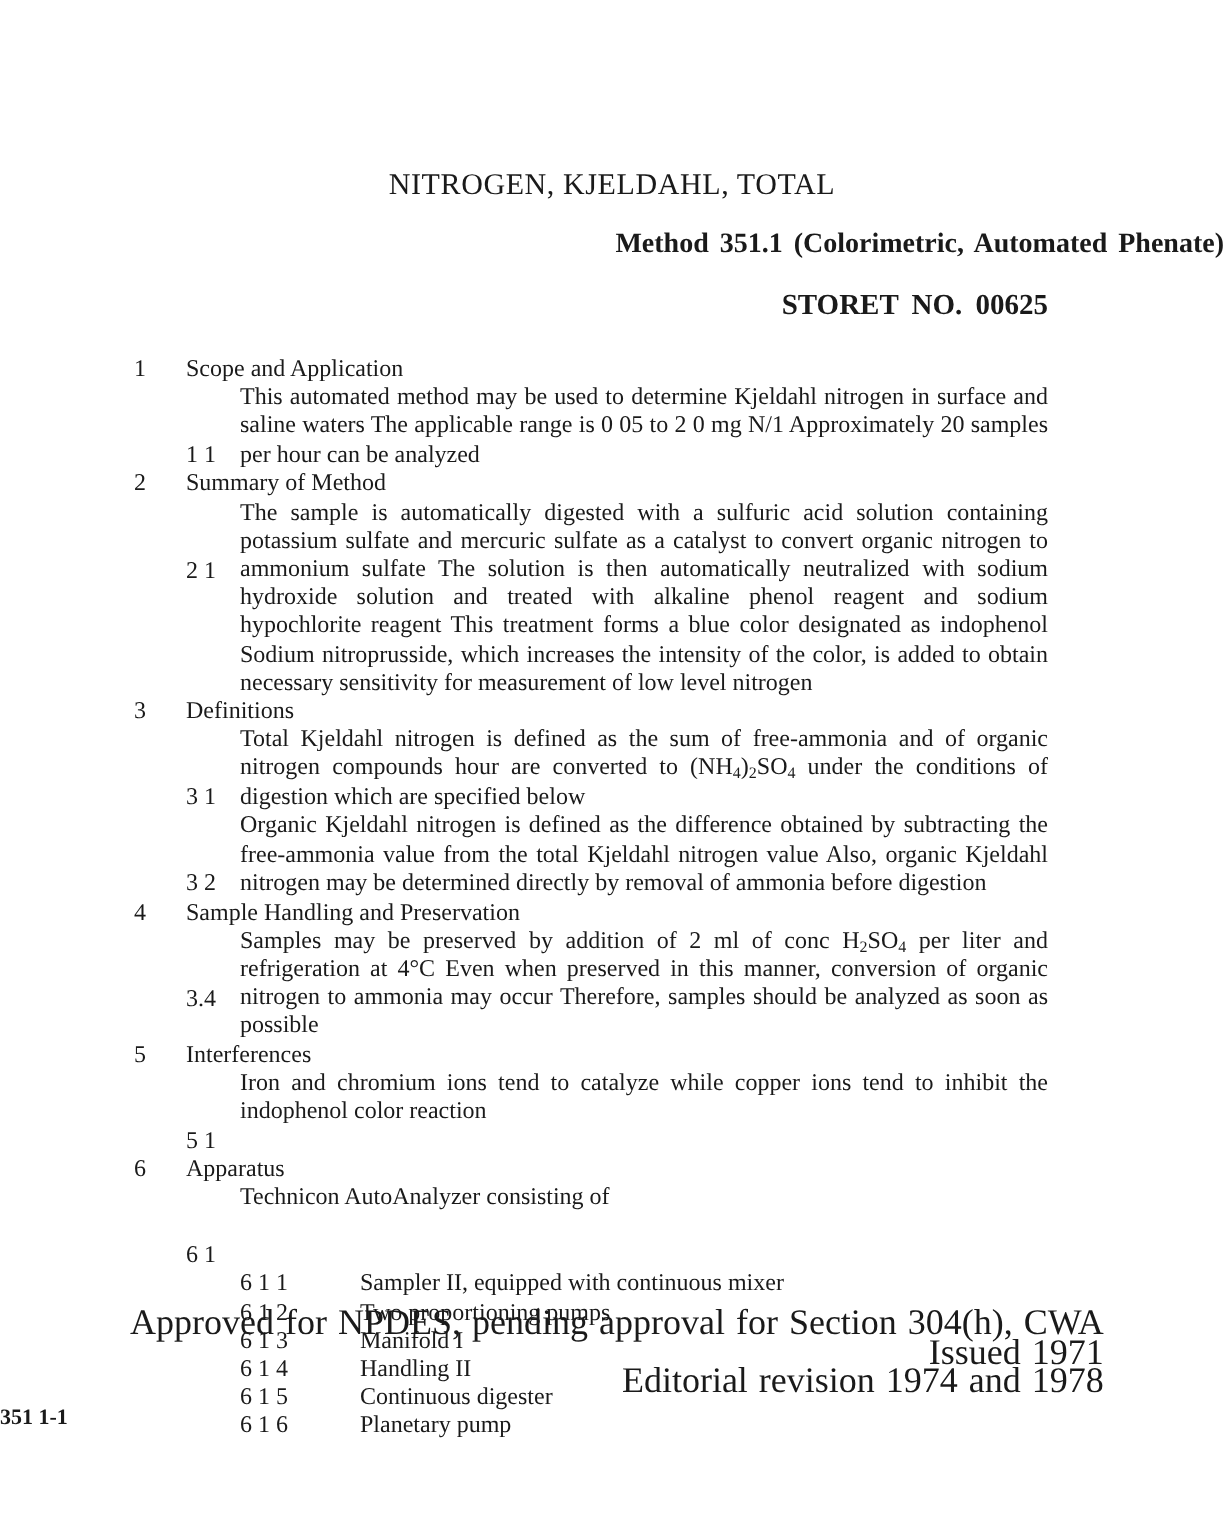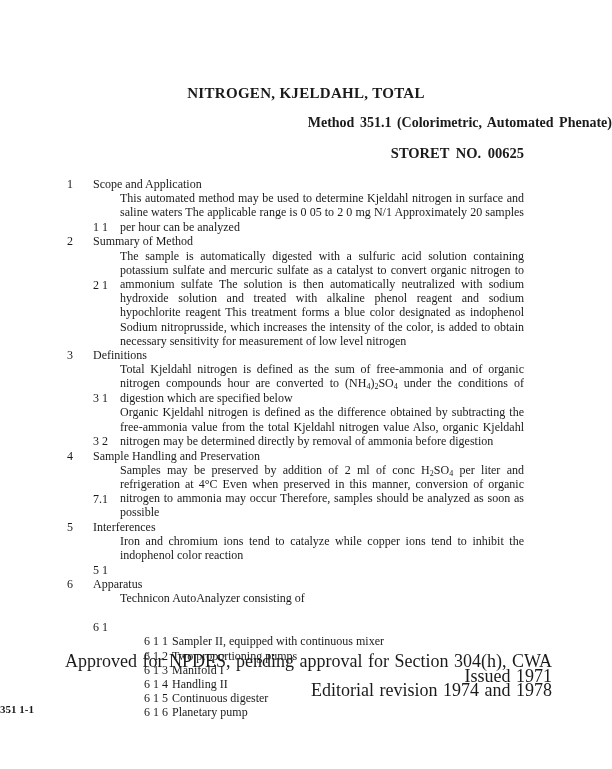--- a/index.html
+++ b/index.html
@@ -3,41 +3,41 @@
 <meta charset="utf-8">
 <style>
   html, body { margin: 0; padding: 0; background: #ffffff; }
   body {
     width: 612px; height: 769px; position: relative; overflow: hidden;
     font-family: "Liberation Serif", "DejaVu Serif", serif;
     color: #1a1a1a;
   }
   .title {
     position: absolute; top: 85px; left: 0; width: 612px; text-align: center;
-    font-weight: bold; font-size: 15px; letter-spacing: 0.3px;
+    font-weight: normal; font-size: 15px; letter-spacing: 0.3px;
   }
   .subtitle {
     position: absolute; top: 115px; left: 0; width: 612px; text-align: right;
     font-weight: bold; font-size: 14px; word-spacing: 2px;
   }
   .storet {
     position: absolute; top: 145px; right: 88px;
     font-weight: bold; font-size: 14.5px; word-spacing: 3px;
   }
   .content {
     position: absolute; top: 177px; left: 67px; width: 457px;
     font-size: 12px; line-height: 14.2px;
   }
   .sec { display: flex; }
   .sec-num { width: 26px; flex: none; }
   .sec-title { flex: 1; }
   .sub { display: flex; margin-left: 26px; }
   .sub-num { width: 27px; flex: none; margin-top: 29px; }
   .sub-text { flex: 1; text-align: justify; }
-  .subsub { display: flex; margin-left: 77px; }
+  .subsub { display: flex; margin-left: 53px; gap: 32px; }
   .subsub-num { width: 28px; flex: none; }
   .subsub-text { flex: 1; }
   sub, .sb { font-size: 8px; vertical-align: -2px; line-height: 0; }
   .footer {
     position: absolute; top: 654px; left: 65px;
     font-size: 18px; line-height: 14.5px; text-align: right;
   }
   .footer div { word-spacing: 1px; }
   .pagenum {
     position: absolute; top: 703px; left: 0; width: 604px; 
@@ -82,21 +82,21 @@
   <div class="sub">
     <span class="sub-num">3 2</span>
     <span class="sub-text">Organic Kjeldahl nitrogen is defined as the difference obtained by subtracting the free-ammonia value from the total Kjeldahl nitrogen value  Also, organic Kjeldahl nitrogen may be determined directly by removal of ammonia before digestion</span>
   </div>
 
   <div class="sec">
     <span class="sec-num">4</span>
     <span class="sec-title">Sample Handling and Preservation</span>
   </div>
   <div class="sub">
-    <span class="sub-num">7.1</span>
+    <span class="sub-num">3.4</span>
     <span class="sub-text"><span>Samples may be preserved by addition of 2 ml of conc  H</span><span class="sb">2</span><span>SO</span><span class="sb">4</span><span> per liter and refrigeration at 4°C  Even when preserved in this manner, conversion of organic nitrogen to ammonia may occur  Therefore, samples should be analyzed as soon as possible</span></span>
   </div>
 
   <div class="sec">
     <span class="sec-num">5</span>
     <span class="sec-title">Interferences</span>
   </div>
   <div class="sub">
     <span class="sub-num">5 1</span>
     <span class="sub-text">Iron and chromium ions tend to catalyze while copper ions tend to inhibit the indophenol color reaction</span>

